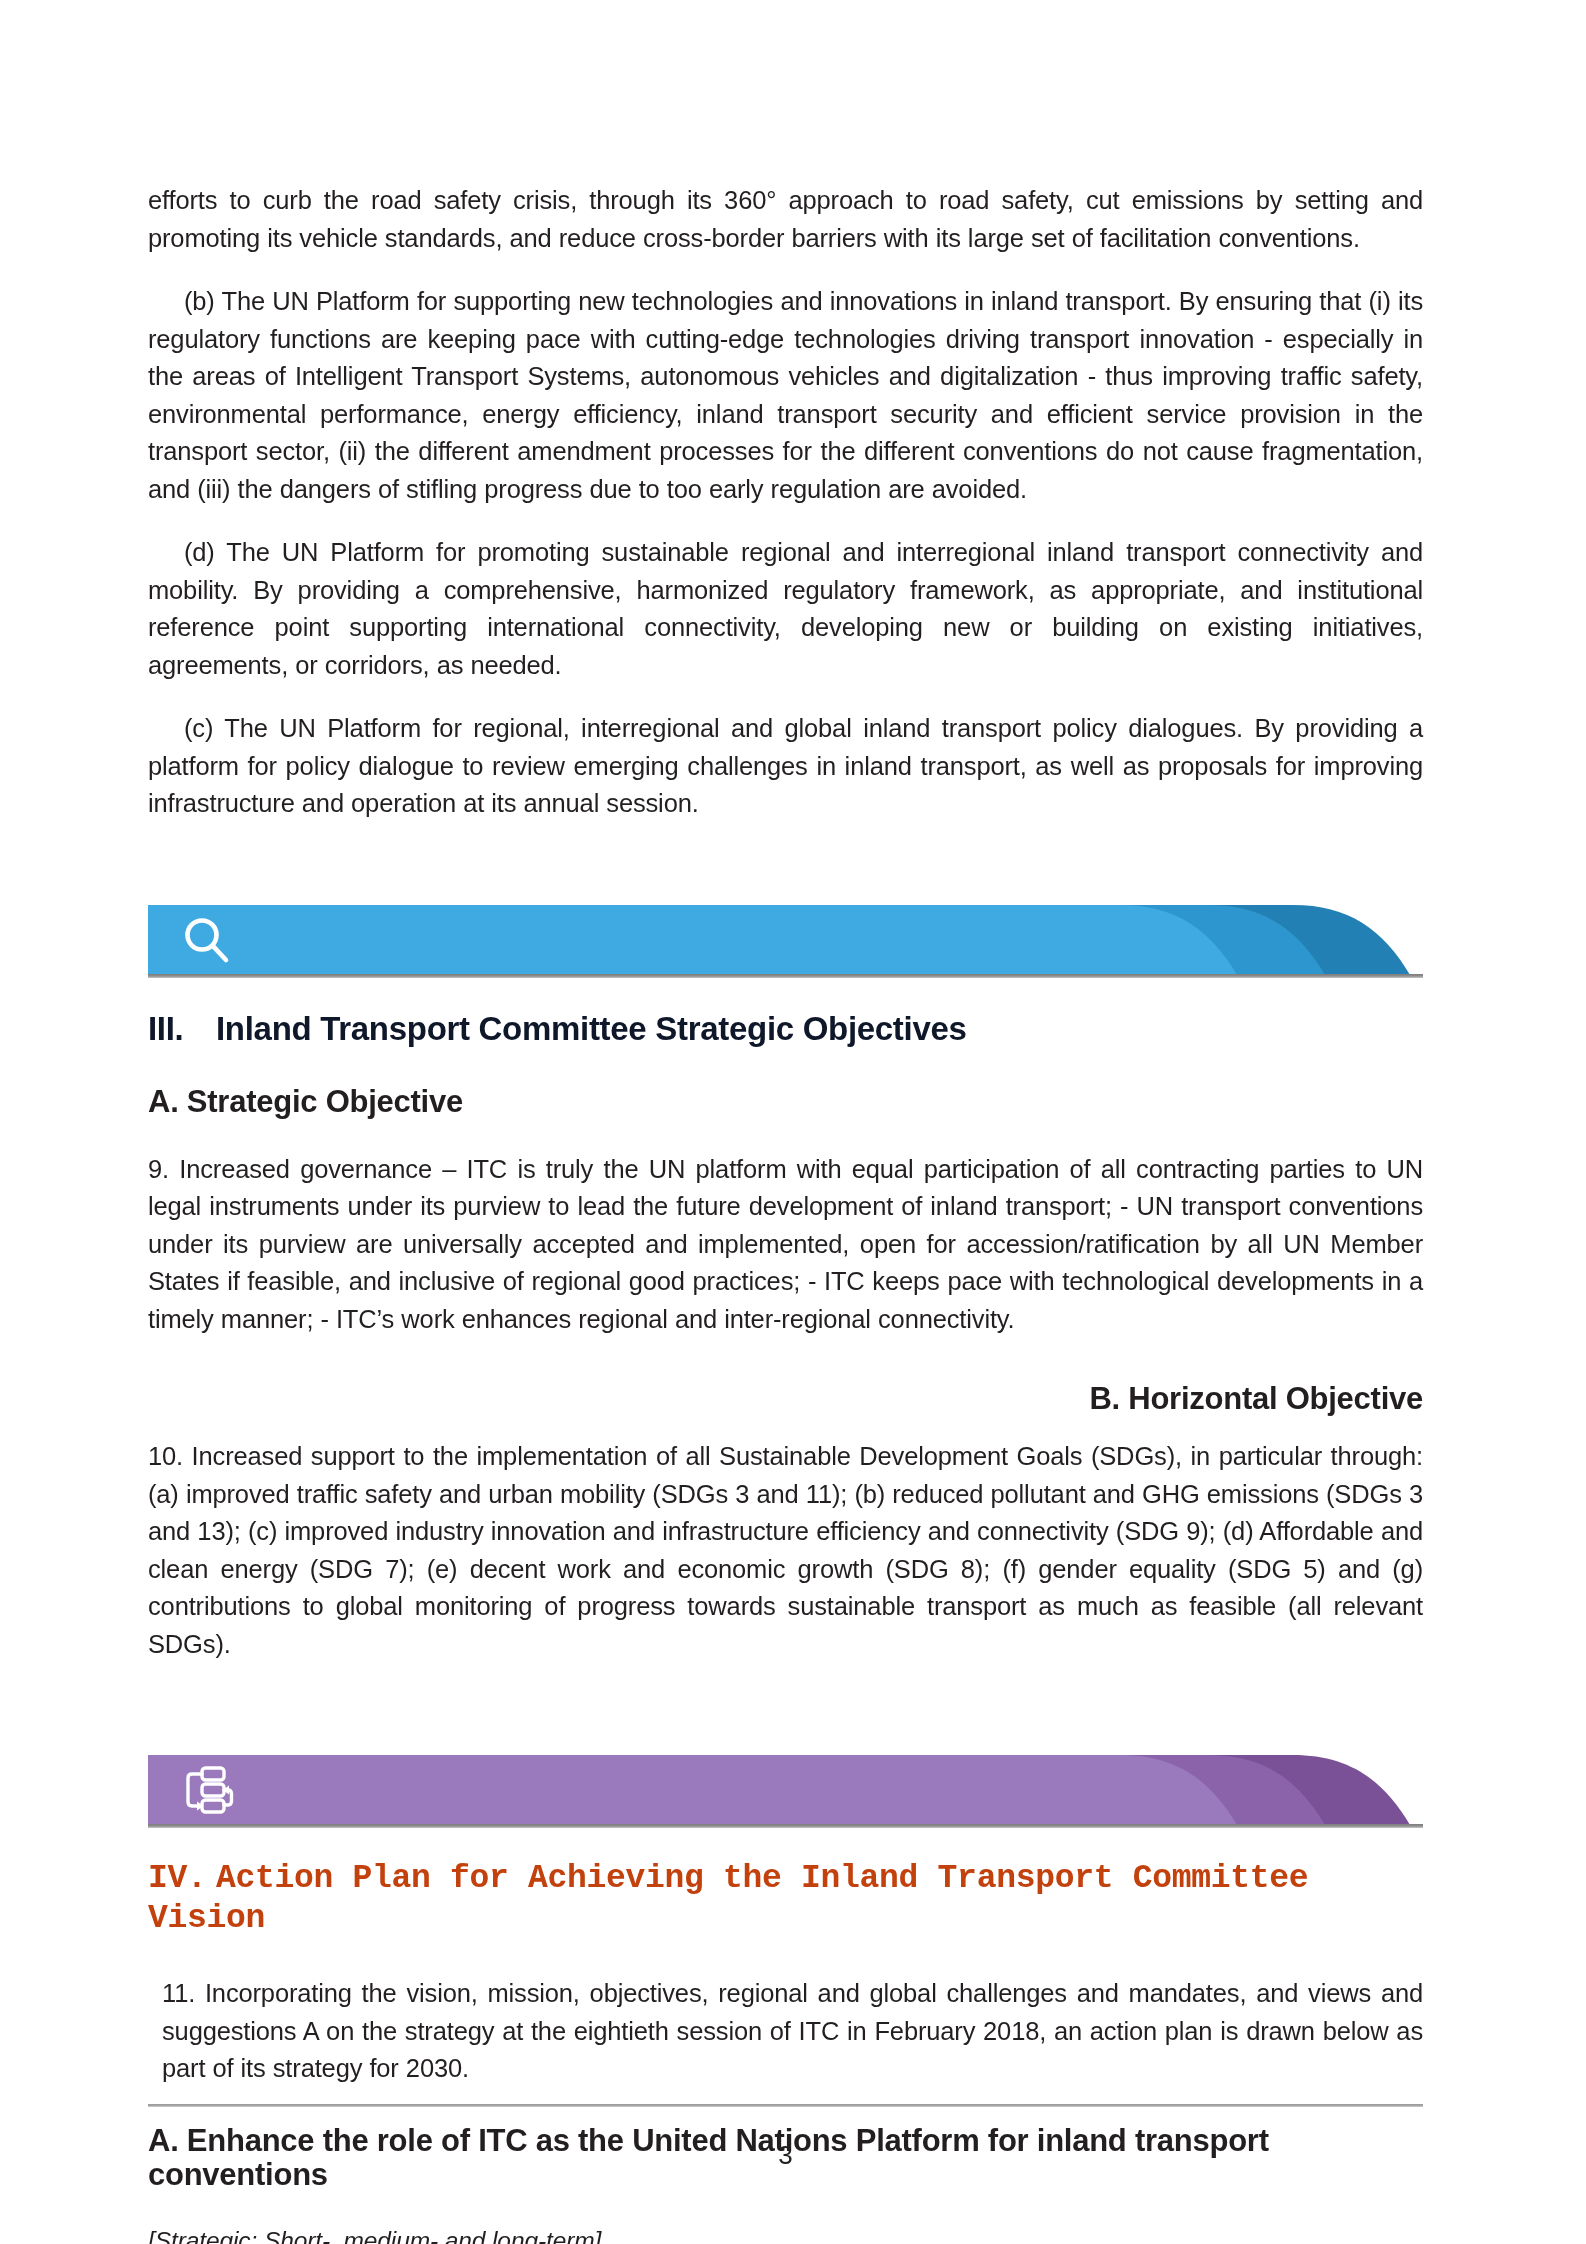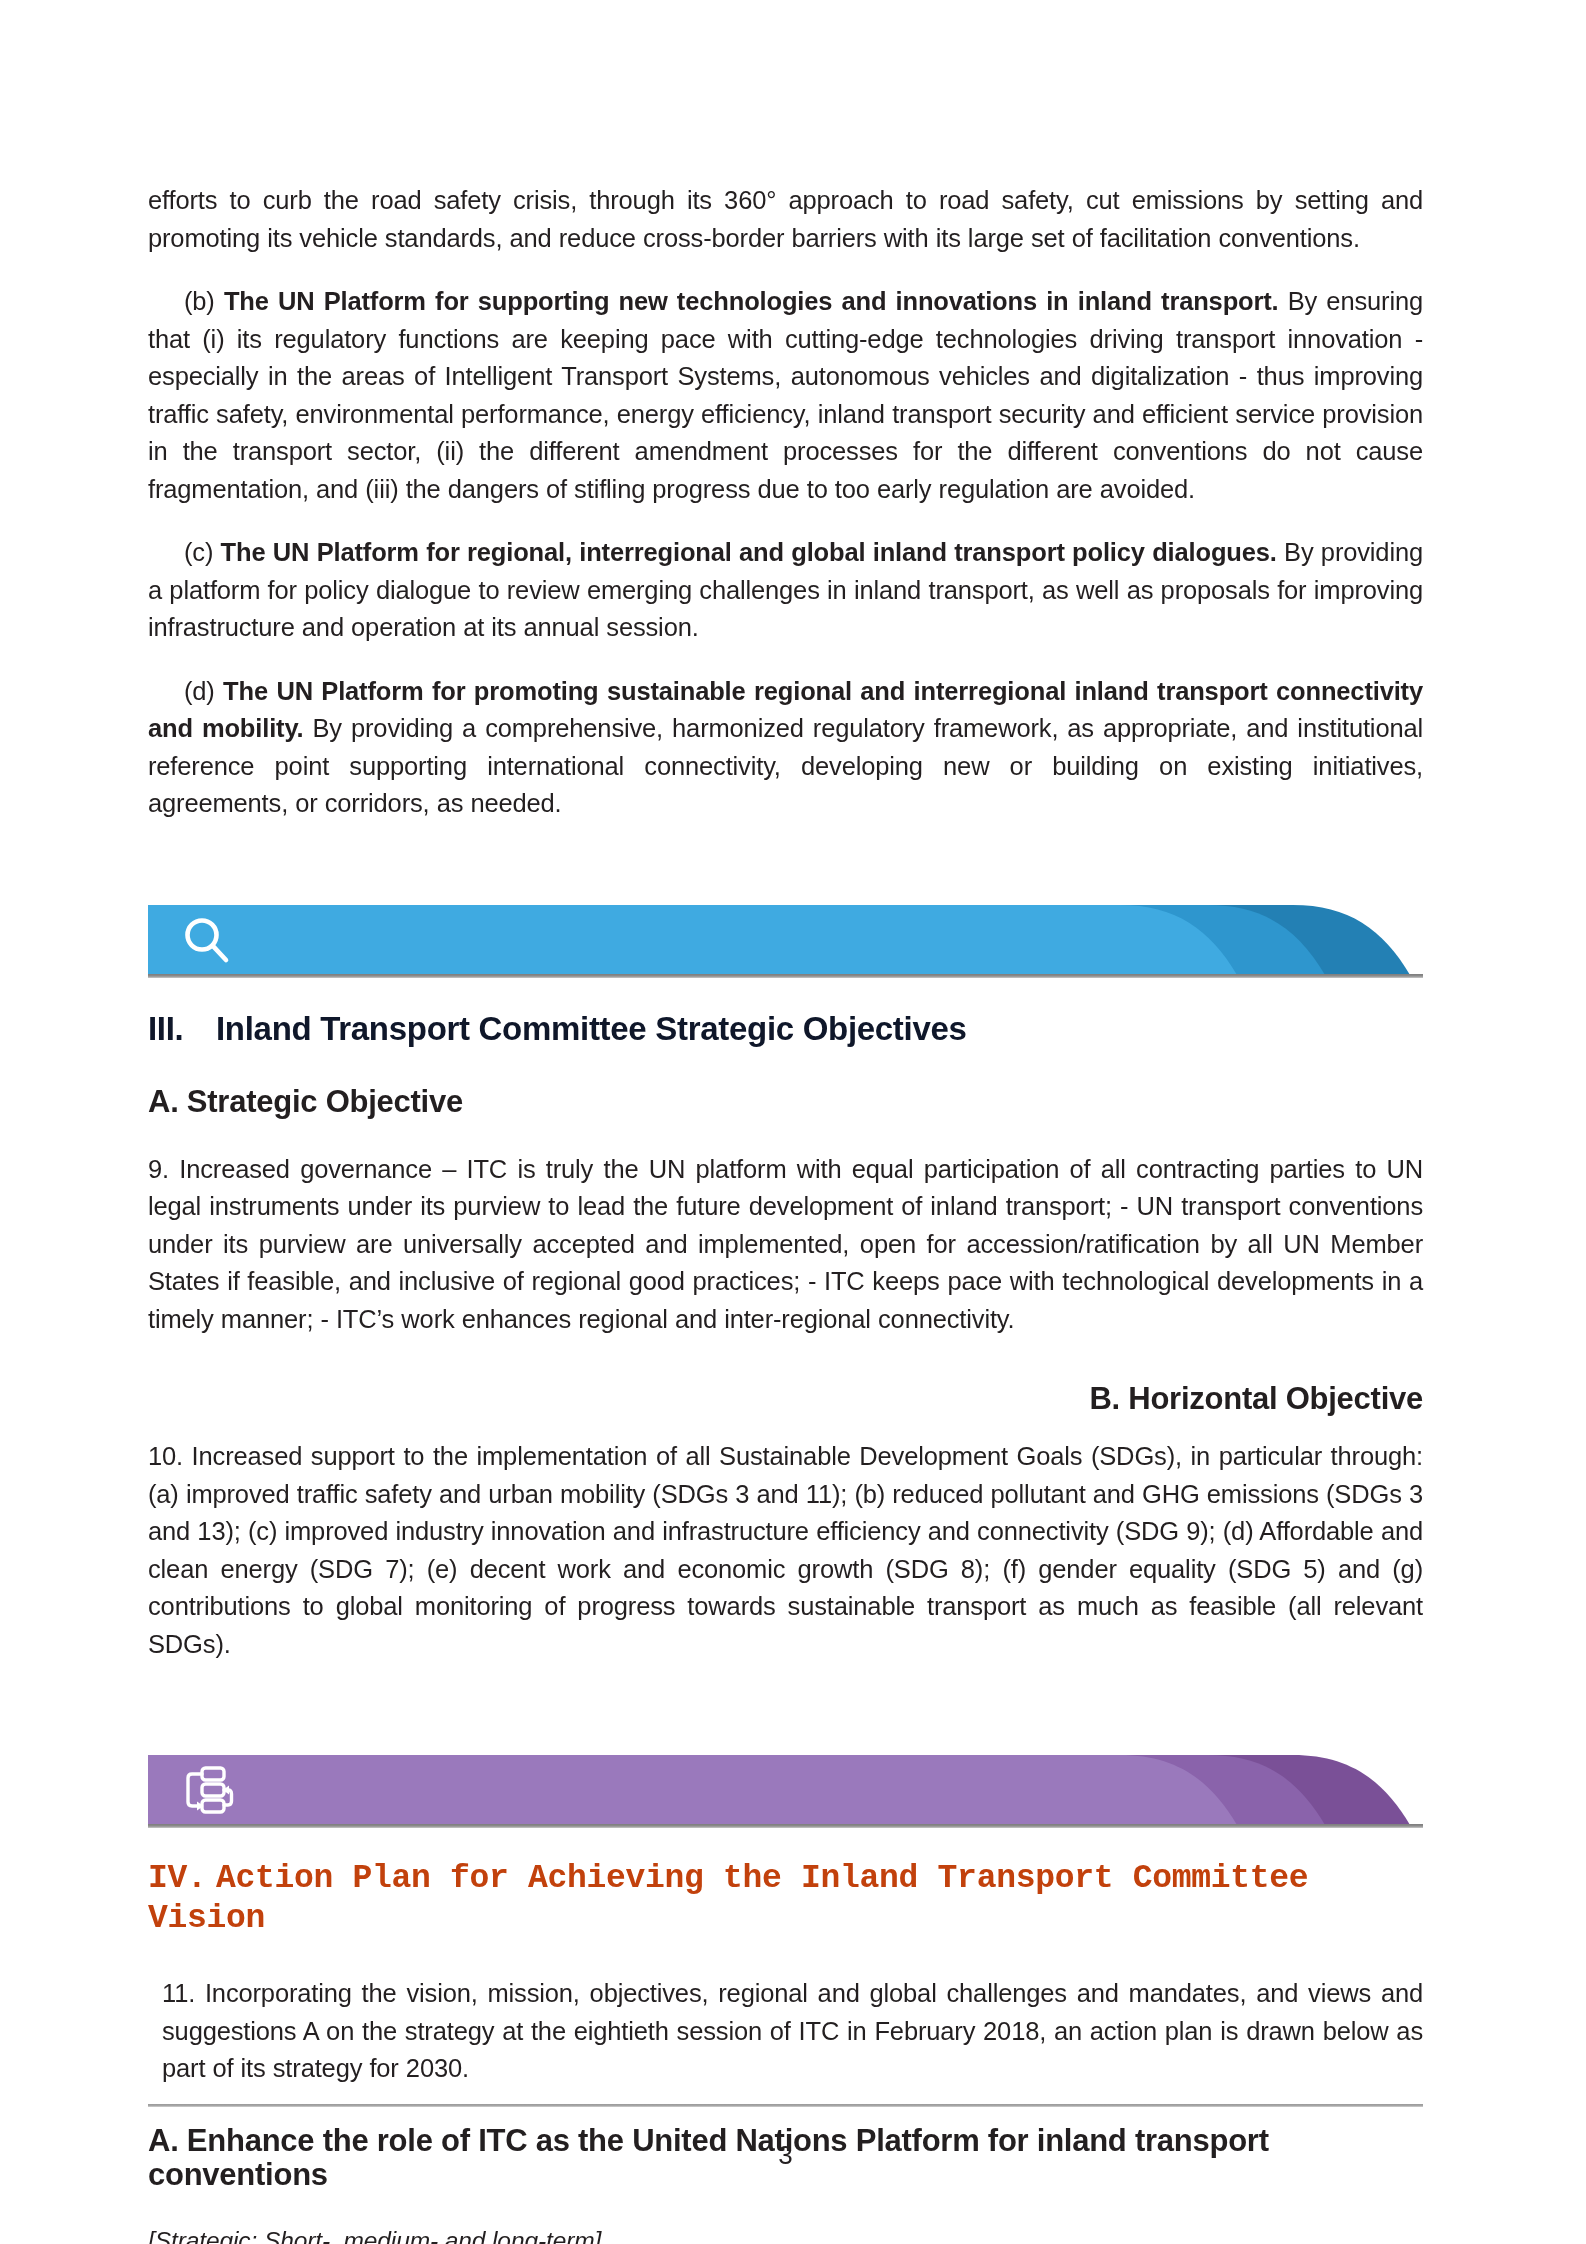--- a/index.html
+++ b/index.html
@@ -32,21 +32,21 @@
   p.body-text {
     font-size: 25.5px;
     line-height: 37.5px;
     text-align: justify;
     text-justify: inter-word;
     margin: 0 0 26px 0;
     letter-spacing: -0.15px;
     word-spacing: 0.2px;
   }
   .indent { display: inline-block; width: 36px; }
-  b, strong { font-weight: bold; }
+  b, strong { font-weight: normal; }
 
   
   .banner-wrap {
     position: relative;
     width: 1275px;
     height: 70px;
     margin: 0;
   }
   .banner-svg { display: block; }
   .banner-rule {
@@ -131,27 +131,27 @@
     <div class="top-pad"></div>
 
     <p class="body-text">efforts to curb the road safety crisis, through its 360° approach to road safety, cut emissions by setting and promoting its vehicle standards, and reduce cross-border barriers with its large set of facilitation conventions.</p>
 
     <p class="body-text">
       <span class="indent"></span><span>(b)</span>
       <b>The UN Platform for supporting new technologies and innovations in inland transport.</b><span> By ensuring that (i) its regulatory functions are keeping pace with cutting-edge technologies driving transport innovation - especially in the areas of Intelligent Transport Systems, autonomous vehicles and digitalization - thus improving traffic safety, environmental performance, energy efficiency, inland transport security and efficient service provision in the transport sector, (ii) the different amendment processes for the different conventions do not cause fragmentation, and (iii) the dangers of stifling progress due to too early regulation are avoided.</span>
     </p>
 
     <p class="body-text">
+      <span class="indent"></span><span>(d)</span>
+      <b>The UN Platform for promoting sustainable regional and interregional inland transport connectivity and mobility.</b><span> By providing a comprehensive, harmonized regulatory framework, as appropriate, and institutional reference point supporting international connectivity, developing new or building on existing initiatives, agreements, or corridors, as needed.</span>
+    </p>
+
+    <p class="body-text">
       <span class="indent"></span><span>(c)</span>
       <b>The UN Platform for regional, interregional and global inland transport policy dialogues.</b><span> By providing a platform for policy dialogue to review emerging challenges in inland transport, as well as proposals for improving infrastructure and operation at its annual session.</span>
-    </p>
-
-    <p class="body-text">
-      <span class="indent"></span><span>(d)</span>
-      <b>The UN Platform for promoting sustainable regional and interregional inland transport connectivity and mobility.</b><span> By providing a comprehensive, harmonized regulatory framework, as appropriate, and institutional reference point supporting international connectivity, developing new or building on existing initiatives, agreements, or corridors, as needed.</span>
     </p>
 
     <div class="sp-before-banner-1"></div>
 
     <div class="banner-wrap">
       <svg class="banner-svg" width="1275" height="70" viewBox="0 0 1275 70">
         <path d="M0,0 H1145 C1200,0 1235,24 1262,70 H0 Z" fill="#2380b4"></path>
         <path d="M0,0 H1060 C1115,0 1150,24 1177,70 H0 Z" fill="#2e96ce"></path>
         <path d="M0,0 H972 C1027,0 1062,24 1089,70 H0 Z" fill="#3faae1"></path>
       </svg>

